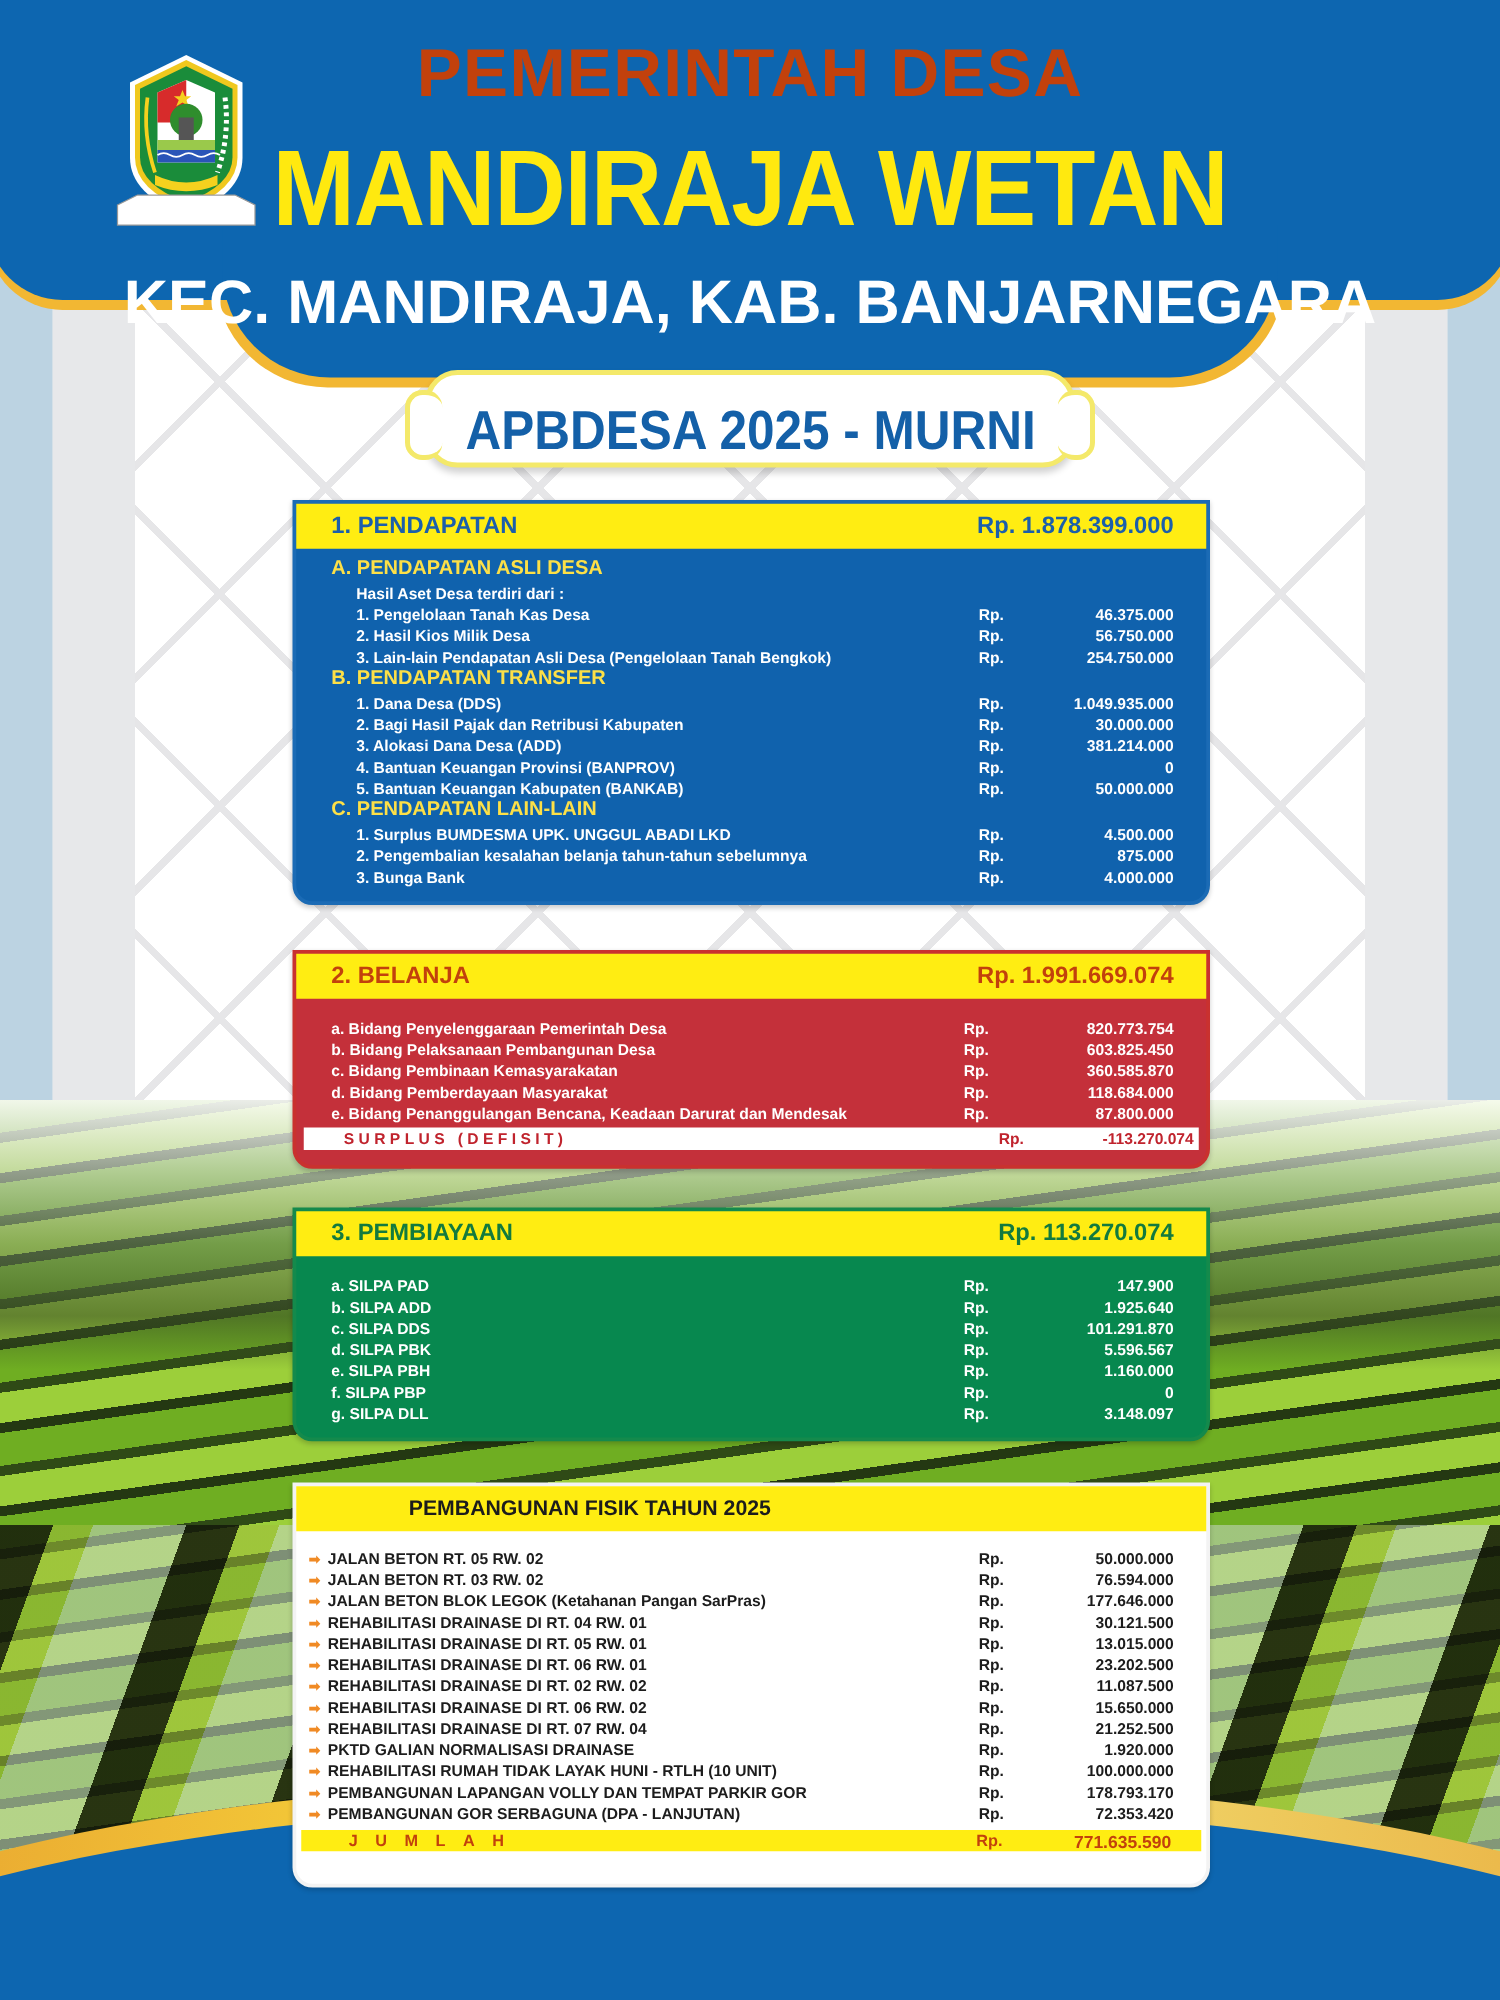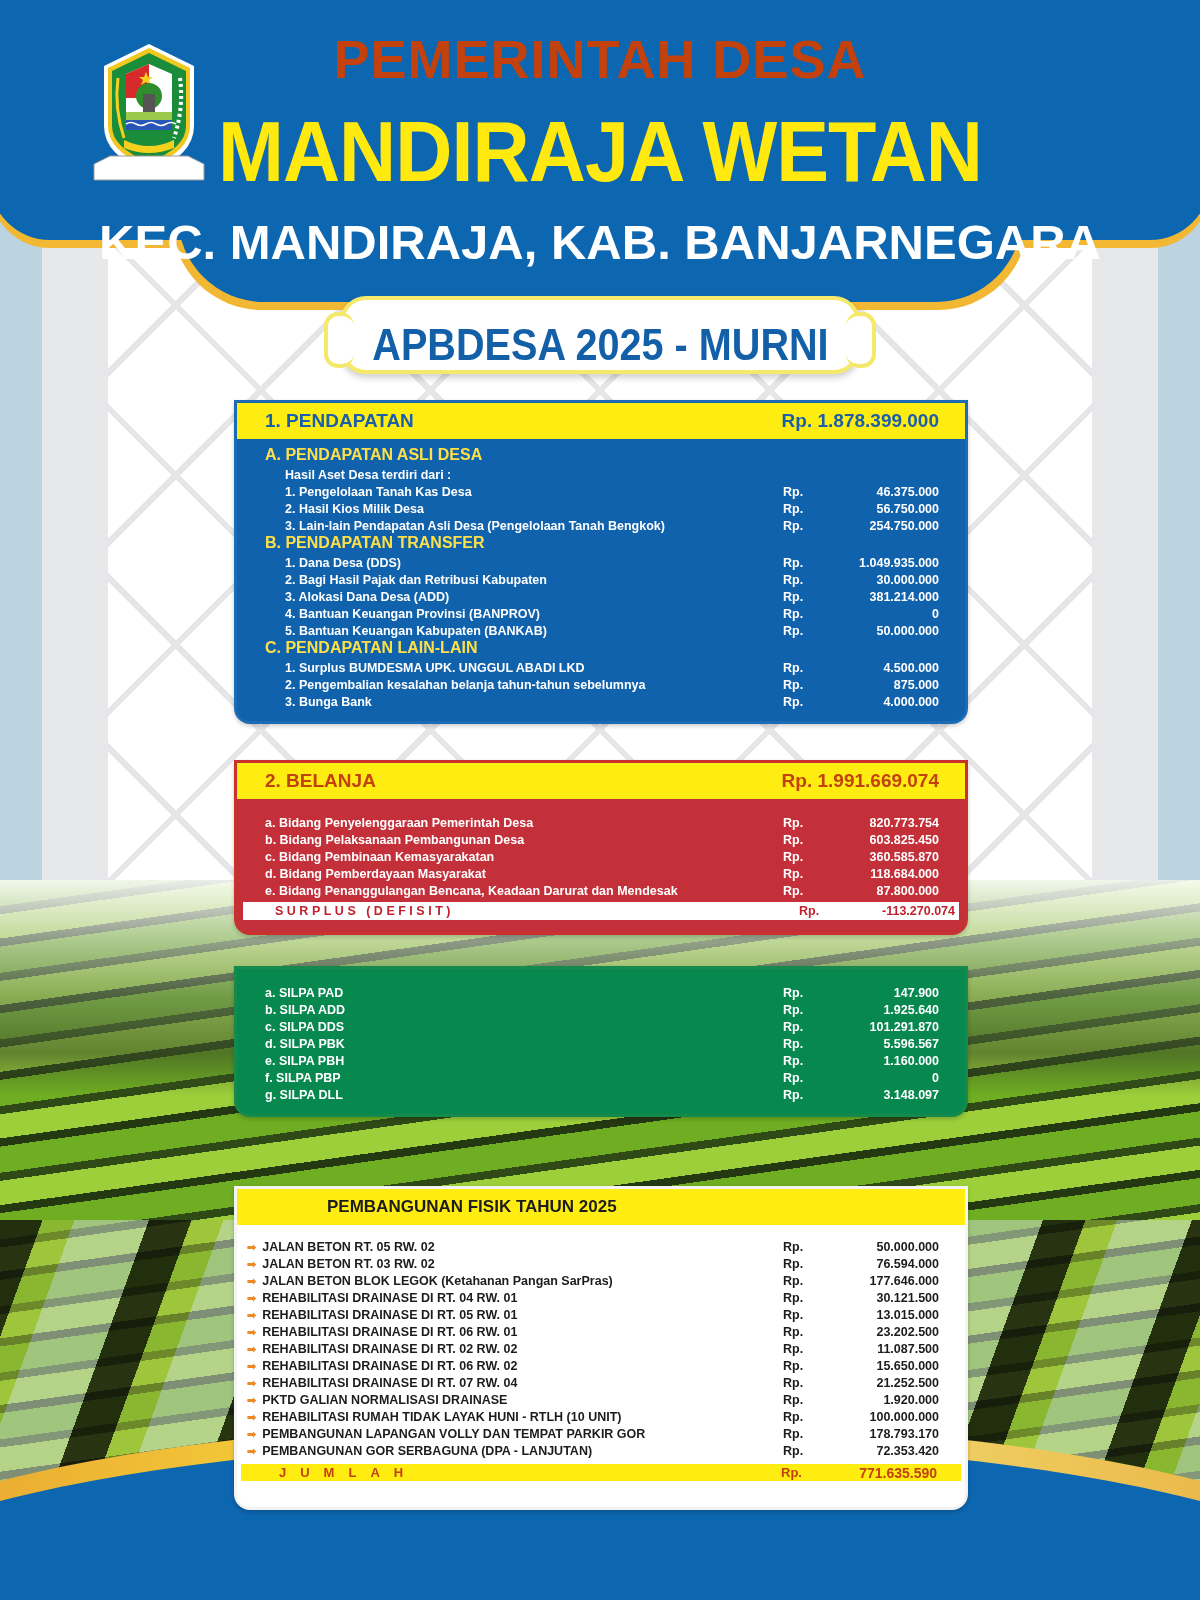--- a/index.html
+++ b/index.html
@@ -109,21 +109,21 @@
     display: flex; align-items: flex-end; height: 17px; font-weight: 700; font-size: 12.5px; color: #ffffff;
   }
   .row .lbl { flex: 1; white-space: nowrap; }
   .row .rp { width: 46px; }
   .row .amt { width: 110px; text-align: right; padding-right: 26px; box-sizing: content-box; }
   .sub {
     font-weight: 700; font-size: 16px; color: #fde047; height: 20px; display: flex; align-items: center;
     padding-left: 28px;
   }
   .ind1 { padding-left: 48px; }
-  .ind0 { padding-left: 28px; }
+  .ind0 { padding-left: 28px; gap: 12px; }
 
   #p1 { top: 400px; border: 3px solid #1b6bb5; background: #1062ad; }
   #p1 .panel-head { color: #1b5fab; }
   #p2 { top: 760px; border: 3px solid #c9312f; background: #c4303a; }
   #p2 .panel-head { color: #c2410c; }
   #p3 { top: 966px; border: 3px solid #148a4c; background: #07884f; }
   #p3 .panel-head { color: #127a3e; }
   #p4 { top: 1186px; border: 3px solid #f3f3f3; background: #ffffff; border-radius: 0 0 16px 16px; }
   #p4 .panel-head { color: #1c1c1c; height: 36px; justify-content: flex-start; padding-left: 90px; font-size: 17px; }
   #p4 .row { color: #1c1c1c; }
@@ -293,20 +293,24 @@
       </div>
     <div class="surplus">
       <span class="lbl">SURPLUS (DEFISIT)</span>
       <span class="rp">Rp.</span>
       <span class="amt">-113.270.074</span>
     </div>
   </div>
 </div>
 
 <div class="panel" id="p3">
+  <div class="panel-head">
+    <span>3. PEMBIAYAAN</span>
+    <span>Rp. 113.270.074</span>
+  </div>
   <div class="panel-body" style="padding-top:14px;">
     <div class="row ind0">
         <span class="lbl">a. SILPA PAD</span>
         <span class="rp">Rp.</span>
         <span class="amt">147.900</span>
       </div>
     <div class="row ind0">
         <span class="lbl">b. SILPA ADD</span>
         <span class="rp">Rp.</span>
         <span class="amt">1.925.640</span>

